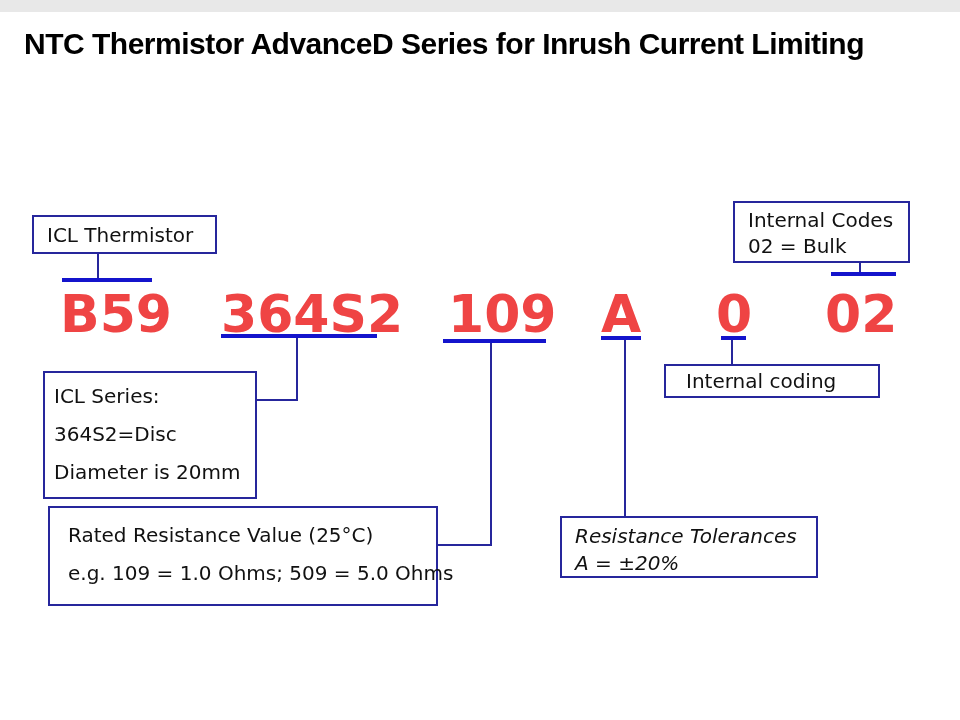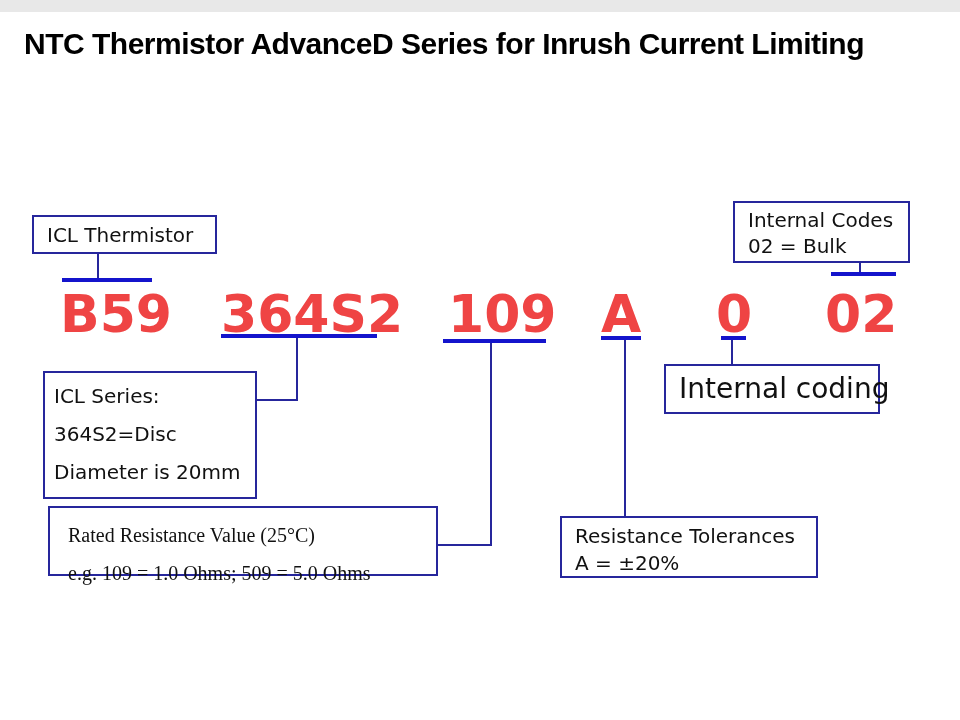--- a/index.html
+++ b/index.html
@@ -51,27 +51,27 @@
     background:var(--navy);
   }
 
   
   #box-icl-thermistor{left:32px;top:203px;width:185px;height:39px;
     display:flex;align-items:center;padding-left:13px;}
   #box-packing{left:733px;top:189px;width:177px;height:62px;
     padding:4px 0 0 13px;}
   #box-icl-series{left:43px;top:359px;width:214px;height:128px;
     padding:4px 0 0 9px;line-height:38px;}
-  #box-rated{left:48px;top:494px;width:390px;height:70px;
-    padding:8px 0 8px 18px;line-height:38px;font-family:Liberation Serif, serif;}
+  #box-rated{left:48px;top:494px;width:390px;height:100px;
+    padding:8px 0 8px 18px;line-height:38px;}
   #box-tolerances{left:560px;top:504px;width:258px;height:62px;
-    padding:5px 0 0 13px;line-height:27px;}
-  #box-internal{left:664px;top:352px;width:216px;height:50px;
-    display:flex;align-items:center;padding-left:13px;
-    font-size:28px;}
+    padding:5px 0 0 13px;line-height:27px;font-style:italic;}
+  #box-internal{left:664px;top:352px;width:216px;height:34px;
+    display:flex;align-items:center;padding-left:20px;
+    font-size:20px;}
 </style>
 </head>
 <body>
 
 <div id="stage">
 
   <div class="title">NTC Thermistor AdvanceD Series for Inrush Current Limiting</div>
 
   <div class="segment" style="left:60px;">B59</div>
   <div class="segment" style="left:221px;">364S2</div>

